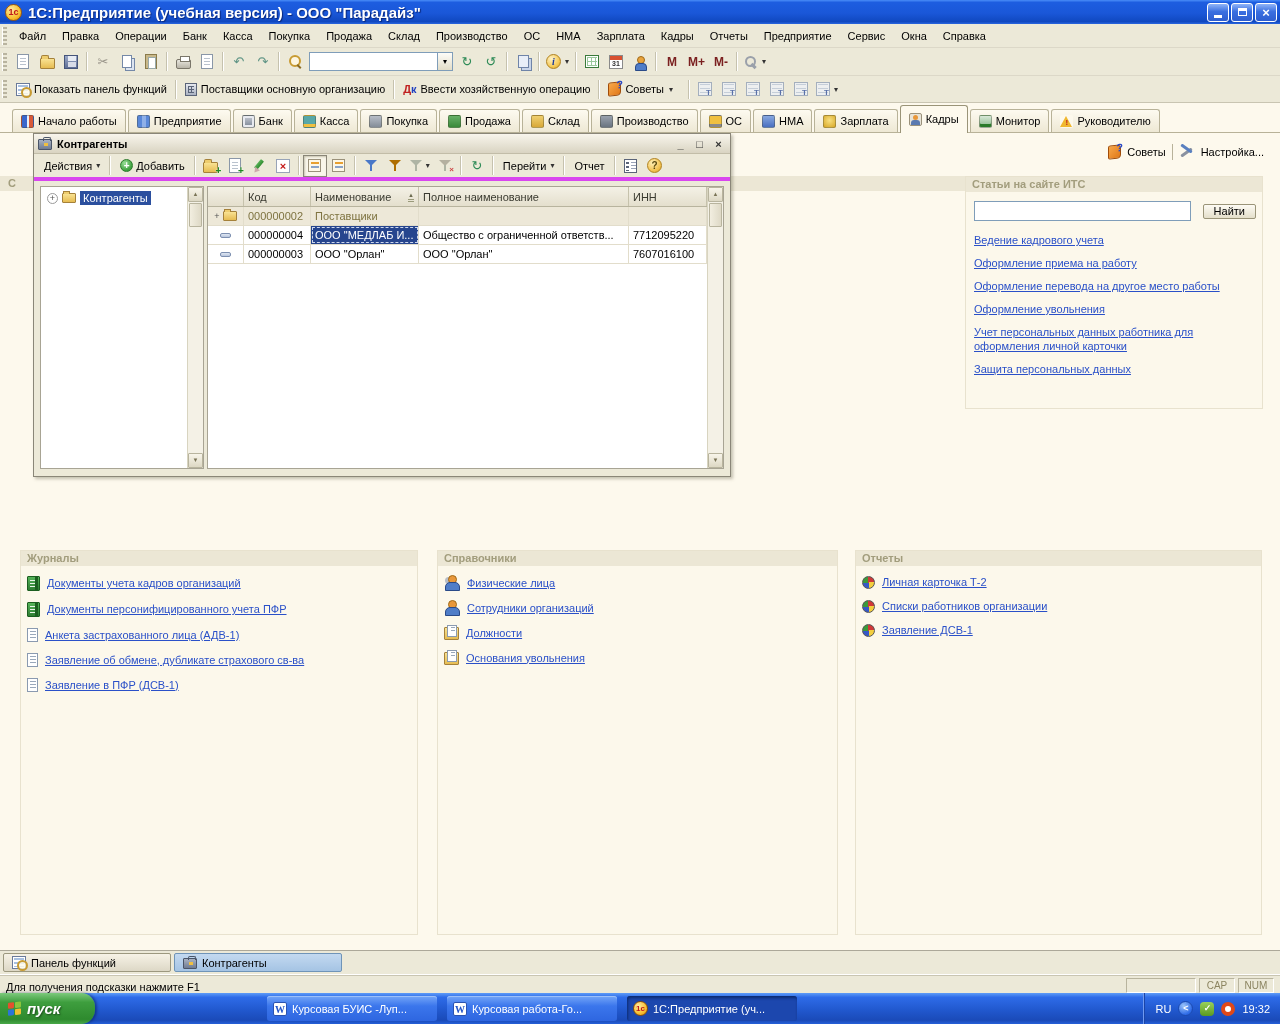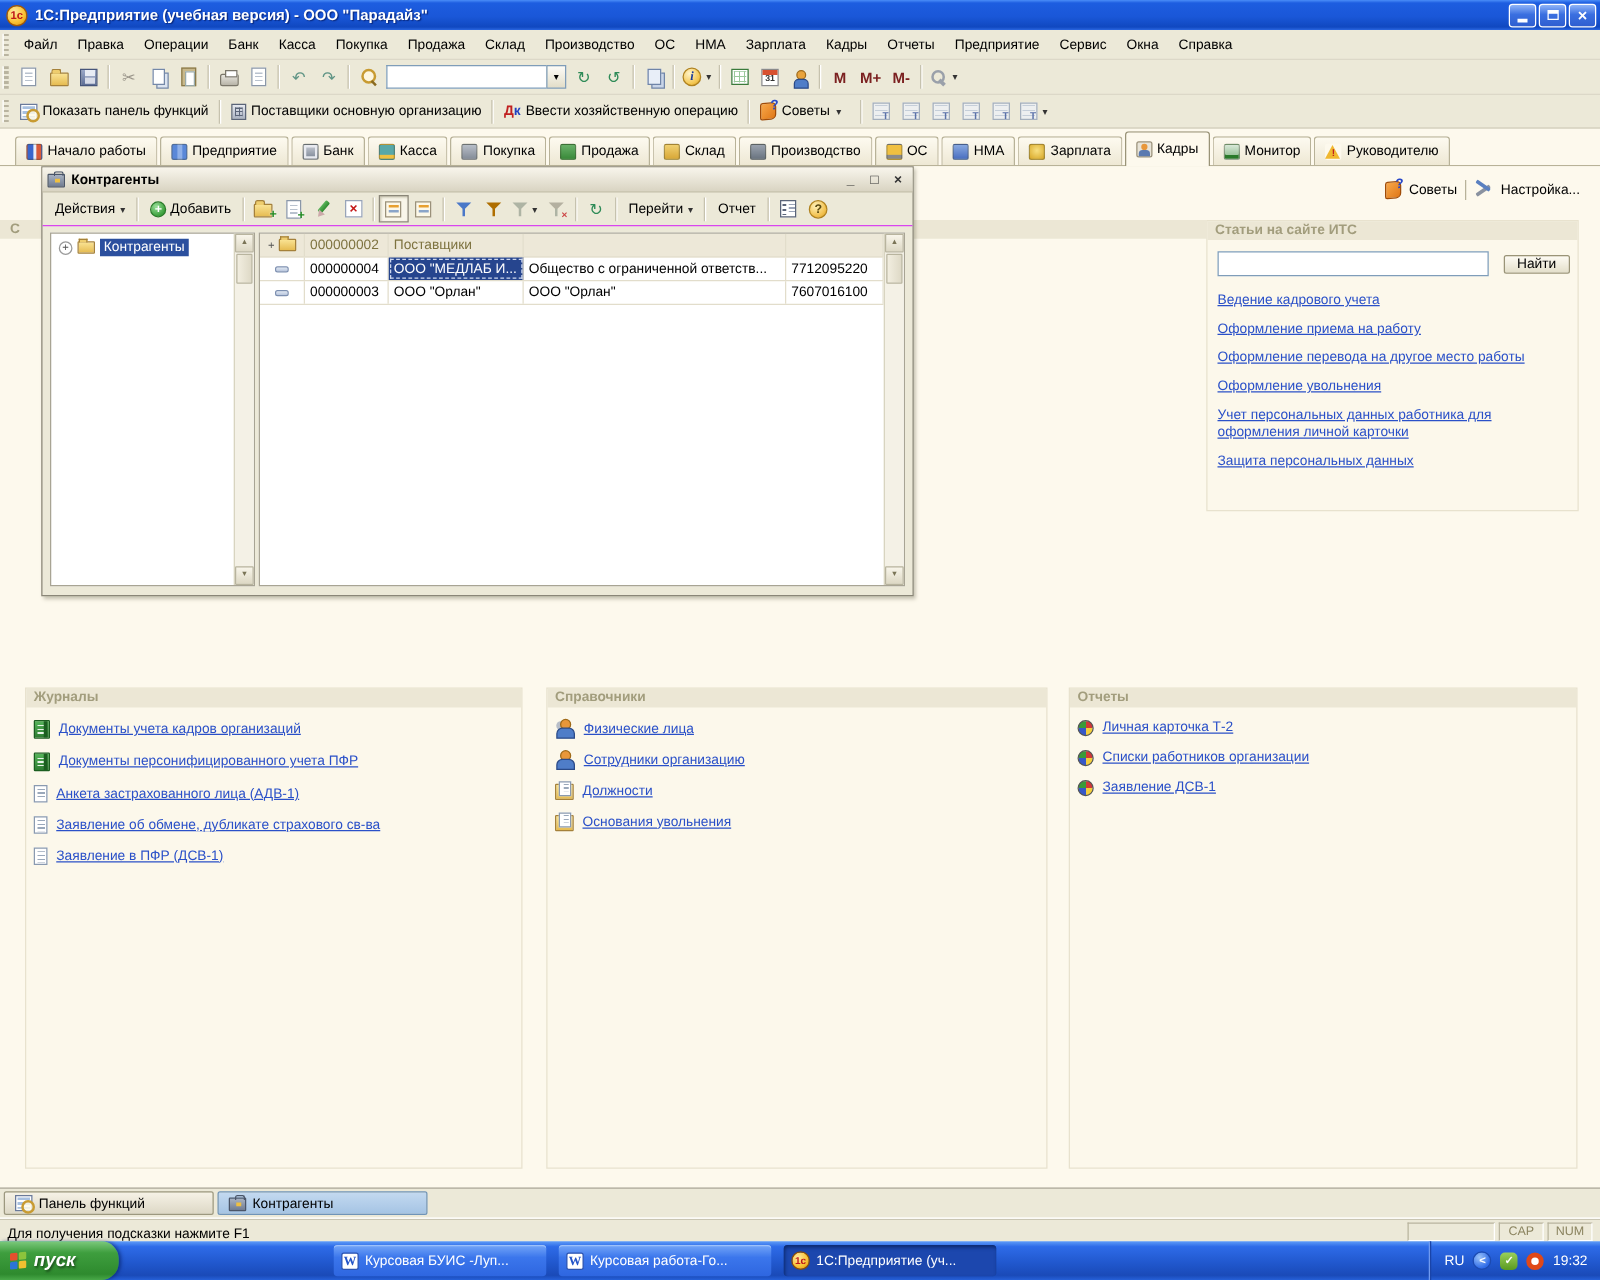--- a/index.html
+++ b/index.html
@@ -4,21 +4,21 @@
 <style>
 *{margin:0;padding:0;box-sizing:border-box}
 html,body{width:1280px;height:1024px;background:#fff}
 #root{position:relative;width:1280px;height:1024px;overflow:hidden;font:11px "Liberation Sans",sans-serif;color:#000;background:#FDF9ED}
 .bar{position:absolute;left:0;right:0;background:#ECE9D8}
 .grip{width:5px;height:18px;margin:0 4px 0 2px;background:repeating-linear-gradient(180deg,#b9b4a0 0 2px,transparent 2px 4px);border-left:1px solid #fff;flex:none}
 .vsep{width:2px;height:19px;margin:0 3px;border-left:1px solid #c6c2ae;border-right:1px solid #fff;flex:none}
 
 .titlebar{top:0;height:24px;display:flex;align-items:center;background:linear-gradient(180deg,#4a8df8 0%,#1d5de0 10%,#1a57d8 55%,#1048c0 90%,#2a66e0 100%);color:#fff;padding:0 3px}
 .appicon{width:17px;height:17px;border-radius:50%;background:radial-gradient(circle at 35% 30%,#ffe9a0,#f8c030 60%,#d88a10);border:1px solid #a05808;color:#c01818;font:bold 9px/15px "Liberation Sans",sans-serif;text-align:center;margin-left:2px;flex:none}
-.apptitle{margin-left:6px;font-weight:bold;font-size:12px;text-shadow:1px 1px 1px #08267a;white-space:nowrap}
+.apptitle{margin-left:6px;font-weight:bold;font-size:15px;text-shadow:1px 1px 1px #08267a;white-space:nowrap}
 .winbtns{margin-left:auto;display:flex;gap:2px}
 .wbtn{width:22px;height:19px;border:1px solid #fff;border-radius:3px;background:linear-gradient(180deg,#8fb4f8,#3a6fe0 45%,#2e5ed0);display:flex;align-items:center;justify-content:center;color:#fff}
 .wbtn .mini{width:8px;height:3px;background:#fff;margin-top:9px}
 .wbtn .maxi{width:9px;height:8px;border:1px solid #fff;border-top:3px solid #fff}
 .wbtn.close{font:bold 13px/13px "Liberation Sans",sans-serif}
 
 .menubar{top:24px;height:24px;display:flex;align-items:center;border-bottom:1px solid #dcd8c8}
 .menubar .mi{padding:3px 8px;cursor:default}
 
 .toolbar{display:flex;align-items:center}
@@ -129,21 +129,21 @@
 .pie{width:13px;height:13px;border-radius:50%;border:1px solid #555;background:conic-gradient(#d03838 0 90deg,#f4cf3e 90deg 180deg,#3658c8 180deg 270deg,#3a9a3a 270deg);margin-top:1px}
 
 .dialog{position:absolute;left:33px;top:0;width:698px;height:344px;background:#ECE9D8;border:1px solid #8a8678;box-shadow:2px 2px 3px rgba(90,85,60,.35);z-index:2}
 .dtitle{height:20px;background:linear-gradient(#f8f5ec,#d9d4c2);display:flex;align-items:center;padding:0 4px;border-bottom:1px solid #c2bda8}
 .dtitle b{margin-left:5px;font-size:11px}
 .dctl{margin-left:auto;display:flex;gap:4px}
 .dctl span{width:15px;text-align:center;font:bold 11px/14px "Liberation Sans",sans-serif;color:#333}
 .ic-case{width:14px;height:11px;background:linear-gradient(#a8b2c2,#707c92);border:1px solid #4a5568;border-radius:1px;margin-top:2px}
 .ic-case::before{content:"";position:absolute;left:4px;top:-3px;width:6px;height:3px;border:1px solid #4a5568;border-bottom:none;border-radius:2px 2px 0 0}
 .ic-case::after{content:"";position:absolute;left:5px;top:3px;width:4px;height:3px;background:#f0c040}
-.dtb{height:27px;display:flex;align-items:center;padding:0 4px;border-bottom:1px solid #d946ef}
+.dtb{height:27px;display:flex;align-items:center;padding:0 4px;border-bottom:4px solid #d946ef}
 .dtb .tbtn{height:22px}
 .addc{width:13px;height:13px;border-radius:50%;background:radial-gradient(circle at 35% 30%,#9ae09a,#3da03d 70%);border:1px solid #2a7a2a;color:#fff;font:bold 10px/12px "Liberation Sans",sans-serif;text-align:center}
 .fplus::after{content:"+";position:absolute;right:-4px;bottom:-4px;color:#1f8a1f;font:bold 10px "Liberation Sans",sans-serif;text-shadow:0 0 2px #fff}
 .ic-pencil{width:14px;height:14px}
 .ic-pencil::before{content:"";position:absolute;left:5px;top:0;width:4px;height:11px;background:linear-gradient(90deg,#5ab45a,#2e8a2e);transform:rotate(40deg);border-radius:1px}
 .ic-pencil::after{content:"";position:absolute;left:1px;top:9px;border-left:3px solid transparent;border-right:3px solid transparent;border-top:5px solid #caa;transform:rotate(40deg)}
 .ic-xdel{width:14px;height:14px;background:#fff;border:1px solid #98a4b8;color:#c41818;font:bold 11px/12px "Liberation Sans",sans-serif;text-align:center}
 .ic-hier{width:13px;height:13px;background:#fdf8e8;border:1px solid #9a917a}
 .ic-hier::before{content:"";position:absolute;left:2px;top:2px;width:8px;height:2px;background:#e8a030;box-shadow:0 4px 0 #8aa4c8}
 .pressed{background:#f9f6ea;border:1px solid #8a8678;box-shadow:inset 1px 1px 2px #c8c4b0}
@@ -557,20 +557,30 @@
         <div class="vsb">
           <span class="sbbtn">▲</span>
           <span class="sbthumb"></span>
           <span class="sbfill"></span>
           <span class="sbbtn">▼</span>
         </div>
       </div>
 
       <div class="tablepanel">
         <div class="grid">
+          <div class="trow hdr">
+            <span class="tc c-ic"></span>
+            <span class="tc c-code">Код</span>
+            <span class="tc c-name">
+                <span>Наименование</span>
+                <span class="sort">▲</span>
+              </span>
+            <span class="tc c-full">Полное наименование</span>
+            <span class="tc c-inn">ИНН</span>
+          </div>
           <div class="trow grow">
             <span class="tc c-ic">
                 <span class="gexp">+</span>
                 <span class="gfold"></span>
               </span>
             <span class="tc c-code">000000002</span>
             <span class="tc c-name">Поставщики</span>
             <span class="tc c-full"></span>
             <span class="tc c-inn"></span>
           </div>
@@ -627,21 +637,21 @@
     </div>
 
     <div class="panel sec-catalogs">
       <div class="phdr">Справочники</div>
       <div class="linkrow">
           <span class="ic ppl second"></span>
           <span class="lnkwrap"><a class="lnk">Физические лица</a></span>
         </div>
       <div class="linkrow">
           <span class="ic ppl"></span>
-          <span class="lnkwrap"><a class="lnk">Сотрудники организацию</a></span>
+          <span class="lnkwrap"><a class="lnk">Сотрудники организаций</a></span>
         </div>
       <div class="linkrow">
           <span class="ic foldoc"></span>
           <span class="lnkwrap"><a class="lnk">Должности</a></span>
         </div>
       <div class="linkrow">
           <span class="ic foldoc"></span>
           <span class="lnkwrap"><a class="lnk">Основания увольнения</a></span>
         </div>
     </div>

